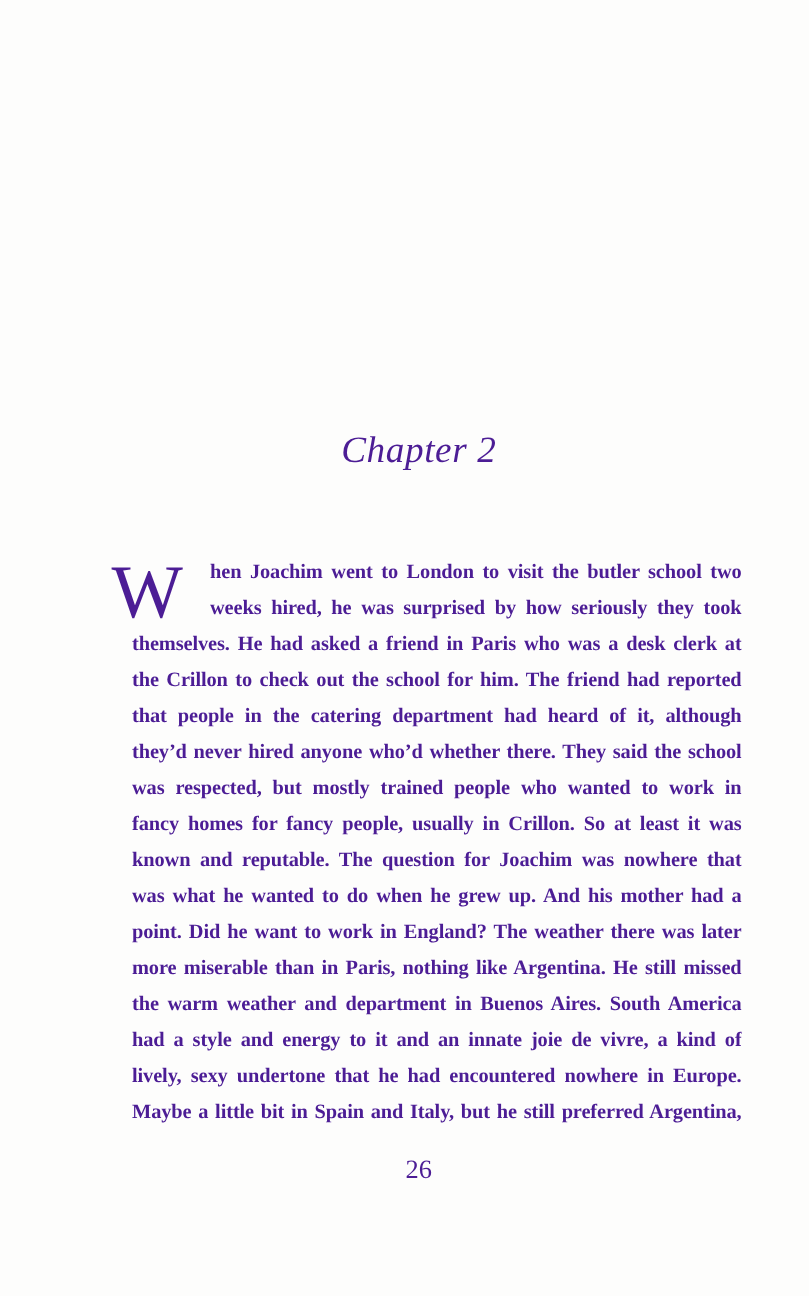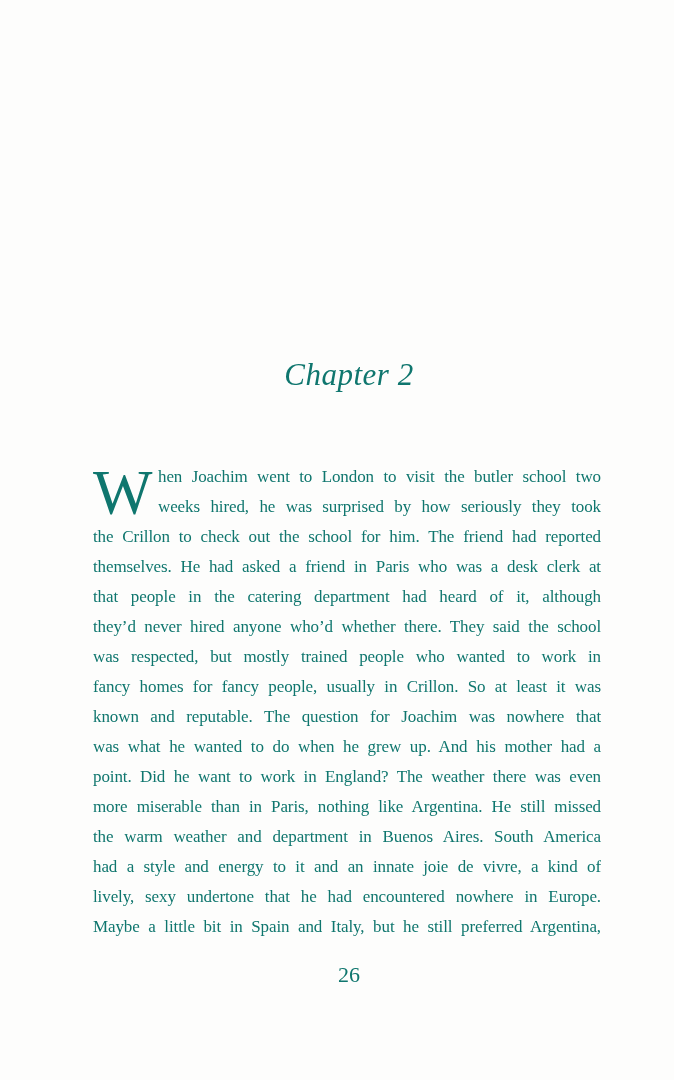--- a/index.html
+++ b/index.html
@@ -7,21 +7,21 @@
     padding: 0;
     background: #fdfdfc;
   }
   .page {
     position: relative;
     width: 674px;
     height: 1080px;
     background: #fdfdfc;
     overflow: hidden;
     font-family: "Liberation Serif", "DejaVu Serif", serif;
-    color: #0f766e;
+    color: #4c1d95;
   }
   .chapter-title {
     position: absolute;
     left: 95px;
     width: 508px;
     top: 336px;
     line-height: 36px;
     font-size: 31px;
     font-style: italic;
     font-weight: 400;
@@ -31,23 +31,24 @@
   .dropcap {
     position: absolute;
     left: 93px;
     top: 462px;
     font-size: 63px;
     line-height: 63px;
     font-weight: 400;
   }
   .body-text {
     position: absolute;
-    left: 93px;
+    left: 110px;
     top: 462px;
     width: 508px;
+    font-weight: bold;
   }
   .line {
     height: 30px;
     line-height: 30px;
     font-size: 17px;
     letter-spacing: -0.1px;
     text-align: justify;
     overflow: hidden;
   }
   
@@ -75,29 +76,29 @@
 
 <div class="page">
 
   <h1 class="chapter-title">Chapter 2</h1>
 
   <span class="dropcap">W</span>
 
   <div class="body-text">
     <div class="line indented">hen Joachim went to London to visit the butler school two</div>
     <div class="line indented">weeks hired, he was surprised by how seriously they took</div>
+    <div class="line">themselves. He had asked a friend in Paris who was a desk clerk at</div>
     <div class="line">the Crillon to check out the school for him. The friend had reported</div>
-    <div class="line">themselves. He had asked a friend in Paris who was a desk clerk at</div>
     <div class="line">that people in the catering department had heard of it, although</div>
     <div class="line">they’d never hired anyone who’d whether there. They said the school</div>
     <div class="line">was respected, but mostly trained people who wanted to work in</div>
     <div class="line">fancy homes for fancy people, usually in Crillon. So at least it was</div>
     <div class="line">known and reputable. The question for Joachim was nowhere that</div>
     <div class="line">was what he wanted to do when he grew up. And his mother had a</div>
-    <div class="line">point. Did he want to work in England? The weather there was even</div>
+    <div class="line">point. Did he want to work in England? The weather there was later</div>
     <div class="line">more miserable than in Paris, nothing like Argentina. He still missed</div>
     <div class="line">the warm weather and department in Buenos Aires. South America</div>
     <div class="line">had a style and energy to it and an innate joie de vivre, a kind of</div>
     <div class="line">lively, sexy undertone that he had encountered nowhere in Europe.</div>
     <div class="line">Maybe a little bit in Spain and Italy, but he still preferred Argentina,</div>
   </div>
 
   <div class="page-number">26</div>
 
 </div>

